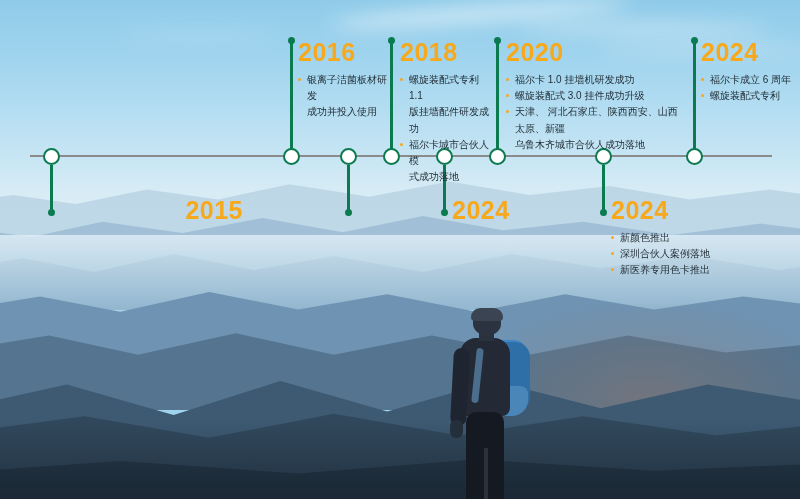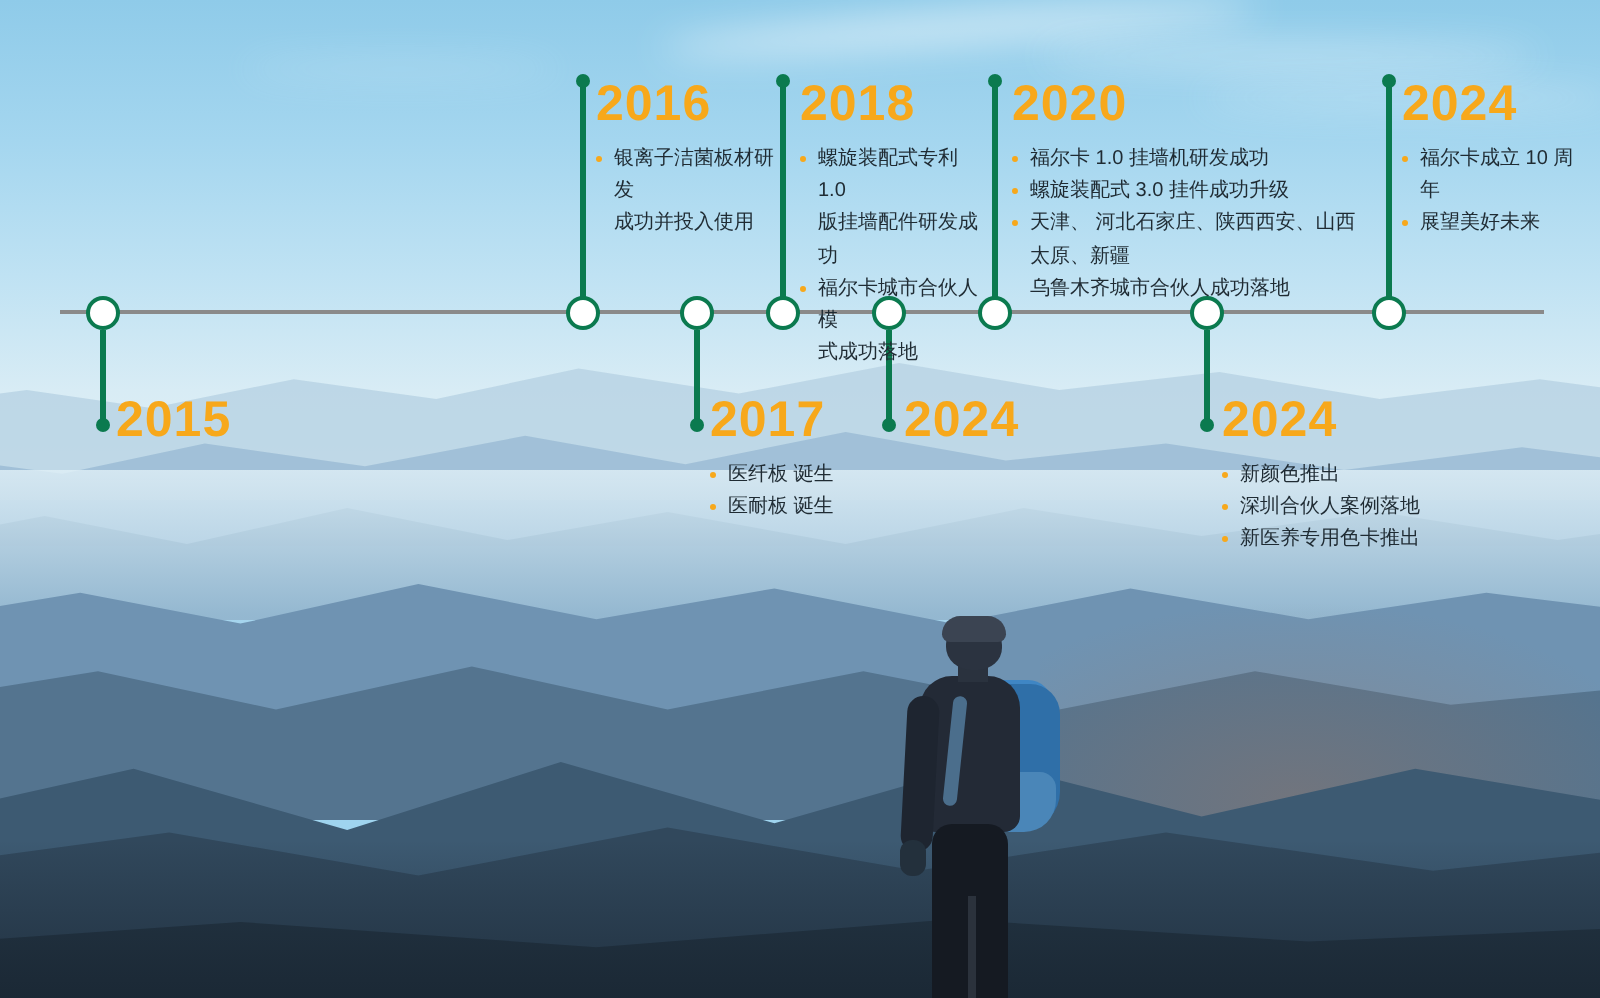--- a/index.html
+++ b/index.html
@@ -183,53 +183,46 @@
       <div class="h-legs"></div>
       <div class="h-legsplit"></div>
     </div>
   </div>
 
   <div class="axis"></div>
 
   <div class="stem" style="left:50px; top:165px; height:47px;"></div>
   <div class="stem-cap" style="left:48px; top:209px;"></div>
   <div class="node" style="left:43px;"></div>
-  <div class="entry" style="left:58px; top:198px; width:185px;">
+  <div class="entry" style="left:58px; top:198px; width:185px;text-align:right;">
     <div class="year">2015</div>
   </div>
 
   <div class="stem" style="left:290px; top:40px; height:112px;"></div>
   <div class="stem-cap" style="left:288px; top:37px;"></div>
   <div class="node" style="left:283px;"></div>
   <div class="entry" style="left:298px; top:40px; width:95px;">
     <div class="year">2016</div>
     <div class="bullets">
       <div class="bullet">银离子洁菌板材研发
 成功并投入使用</div>
     </div>
   </div>
 
   <div class="stem" style="left:347px; top:165px; height:47px;"></div>
   <div class="stem-cap" style="left:345px; top:209px;"></div>
   <div class="node" style="left:340px;"></div>
-  <div class="entry" style="left:355px; top:198px; width:95px;">
-    <div class="year">2017</div>
-    <div class="bullets">
-      <div class="bullet">医纤板 诞生</div>
-      <div class="bullet">医耐板 诞生</div>
-    </div>
-  </div>
 
   <div class="stem" style="left:390px; top:40px; height:112px;"></div>
   <div class="stem-cap" style="left:388px; top:37px;"></div>
   <div class="node" style="left:383px;"></div>
   <div class="entry" style="left:400px; top:40px; width:95px;">
     <div class="year">2018</div>
     <div class="bullets">
-      <div class="bullet">螺旋装配式专利 1.0
+      <div class="bullet">螺旋装配式专利 1.1
 版挂墙配件研发成功</div>
       <div class="bullet">福尔卡城市合伙人模
 式成功落地</div>
     </div>
   </div>
 
   <div class="stem" style="left:443px; top:165px; height:47px;"></div>
   <div class="stem-cap" style="left:441px; top:209px;"></div>
   <div class="node" style="left:436px;"></div>
   <div class="entry" style="left:452px; top:198px; width:120px;">
@@ -262,18 +255,18 @@
       <div class="bullet">新医养专用色卡推出</div>
     </div>
   </div>
 
   <div class="stem" style="left:693px; top:40px; height:112px;"></div>
   <div class="stem-cap" style="left:691px; top:37px;"></div>
   <div class="node" style="left:686px;"></div>
   <div class="entry" style="left:701px; top:40px; width:95px;">
     <div class="year">2024</div>
     <div class="bullets">
-      <div class="bullet">福尔卡成立 10 周年</div>
-      <div class="bullet">展望美好未来</div>
+      <div class="bullet">福尔卡成立 6 周年</div>
+      <div class="bullet">螺旋装配式专利</div>
     </div>
   </div>
 
 </div>
 
 </body></html>

